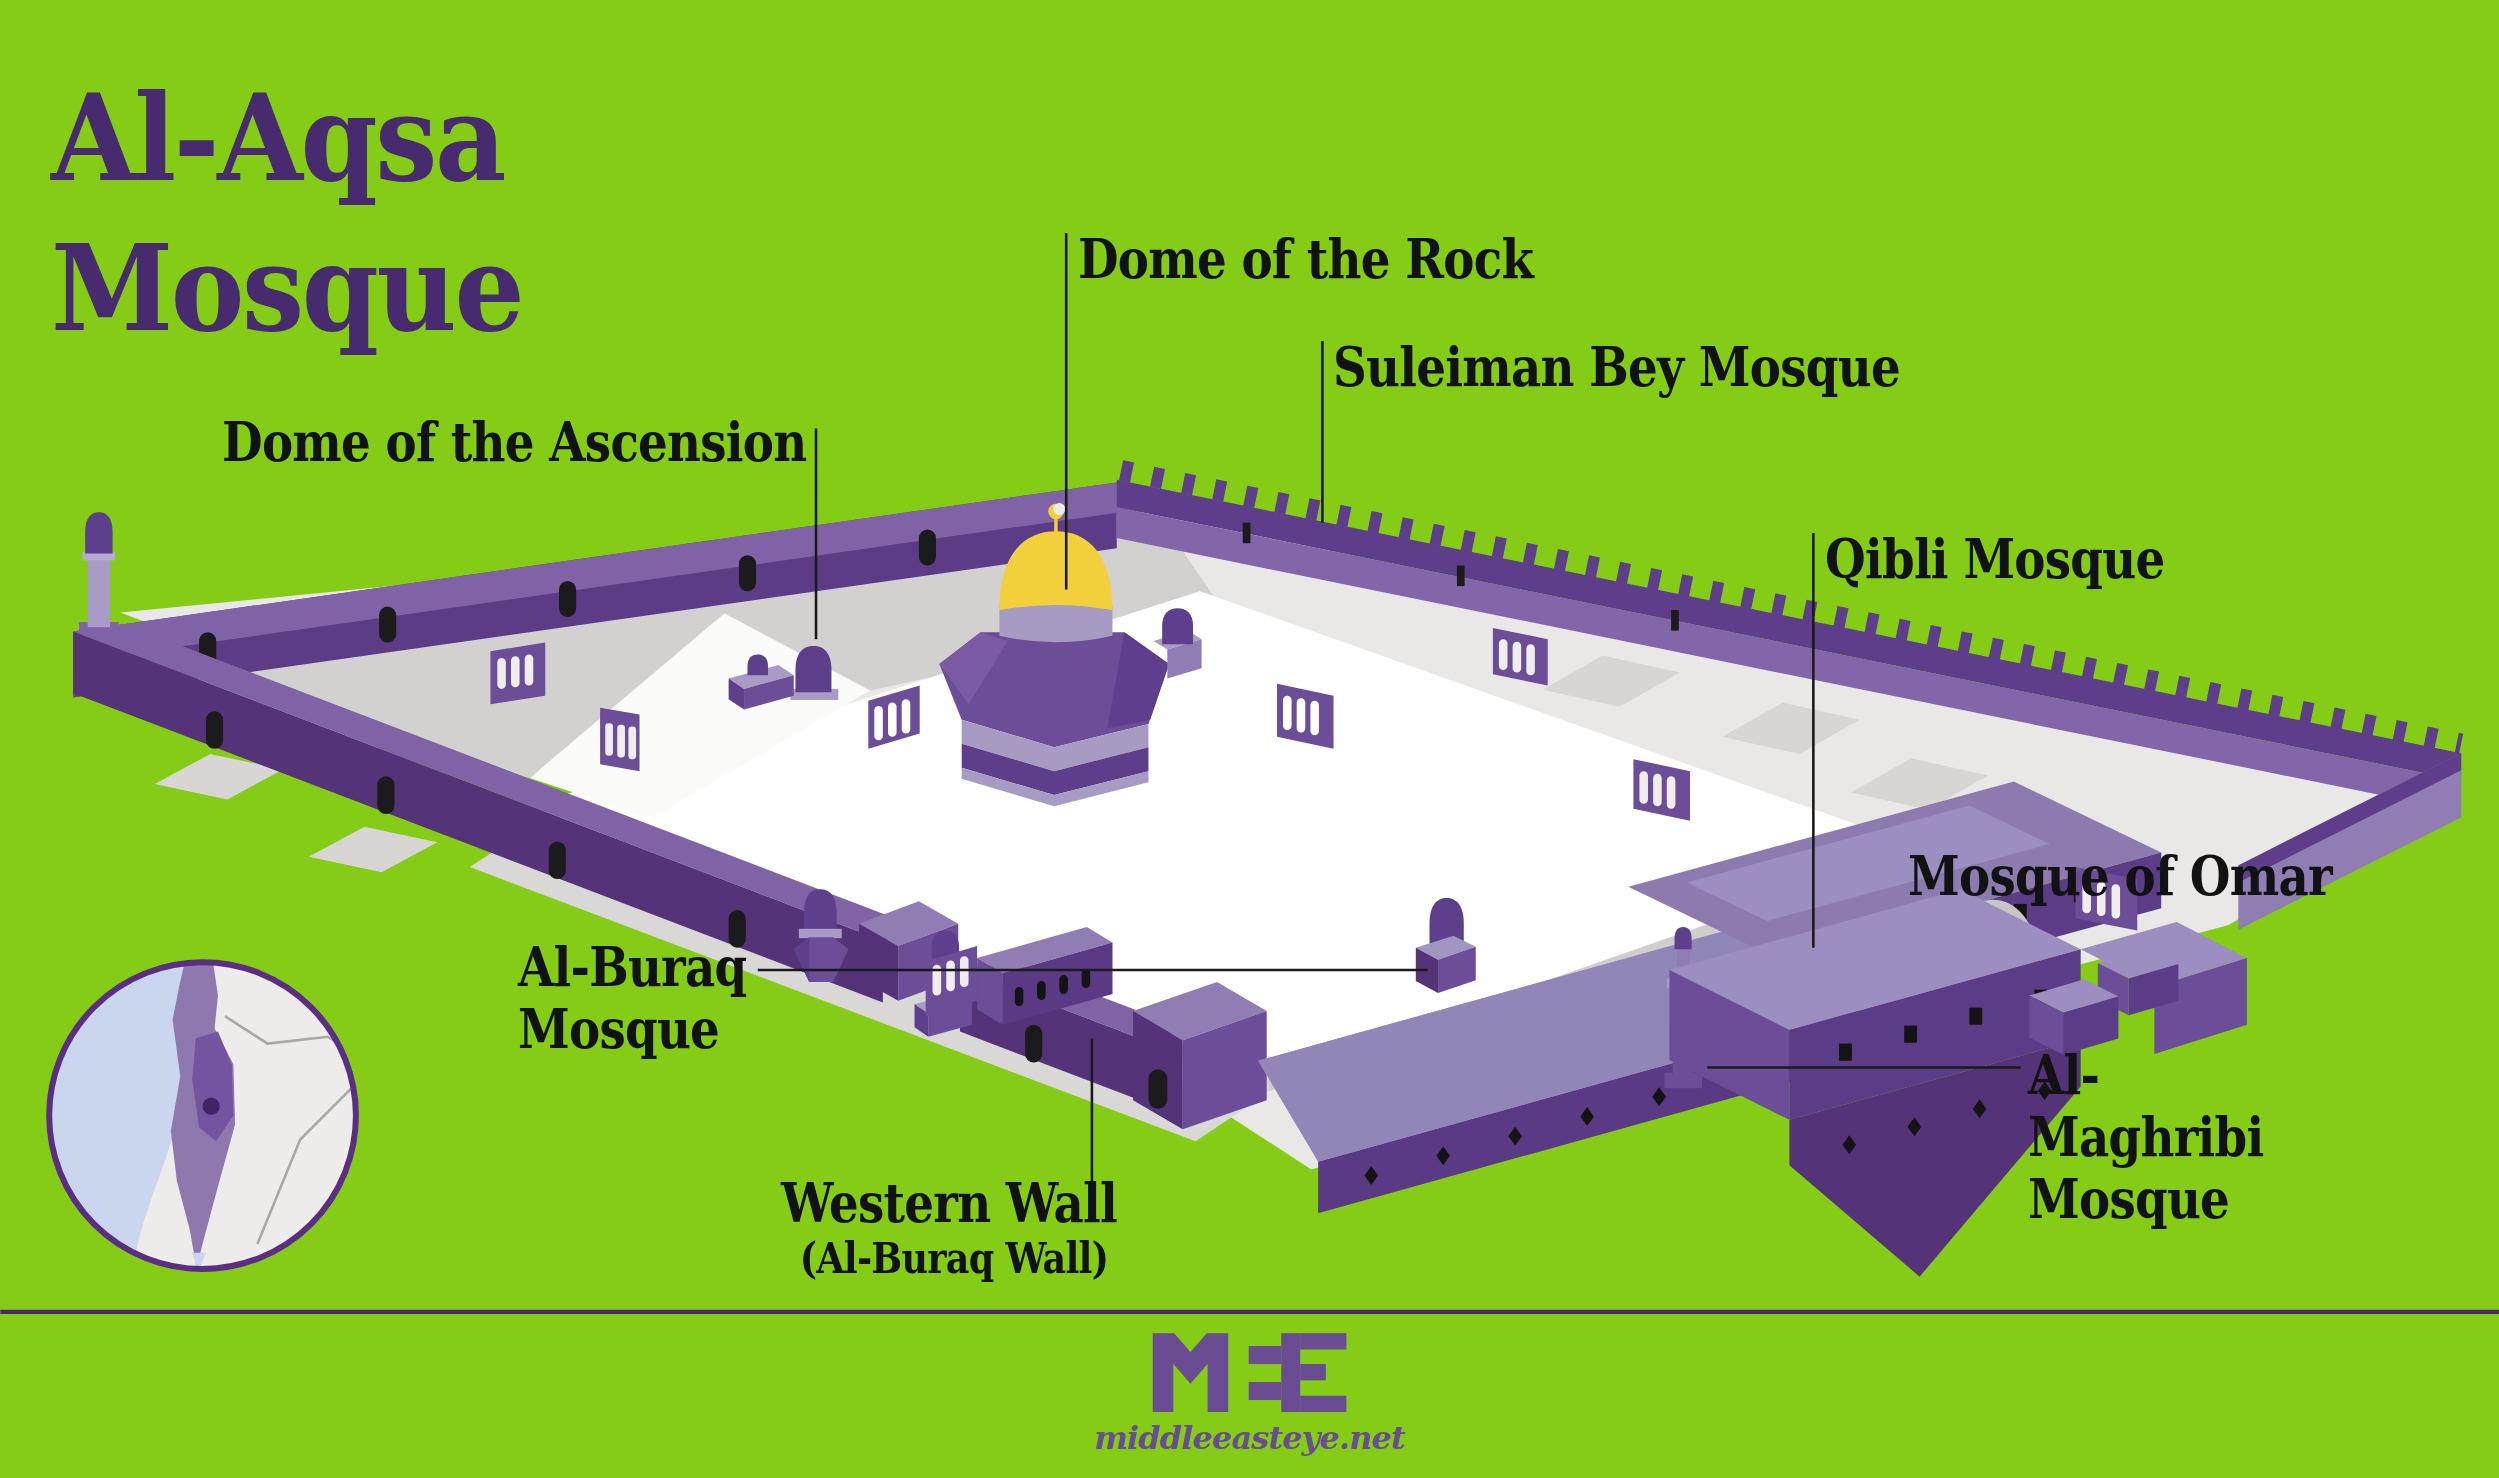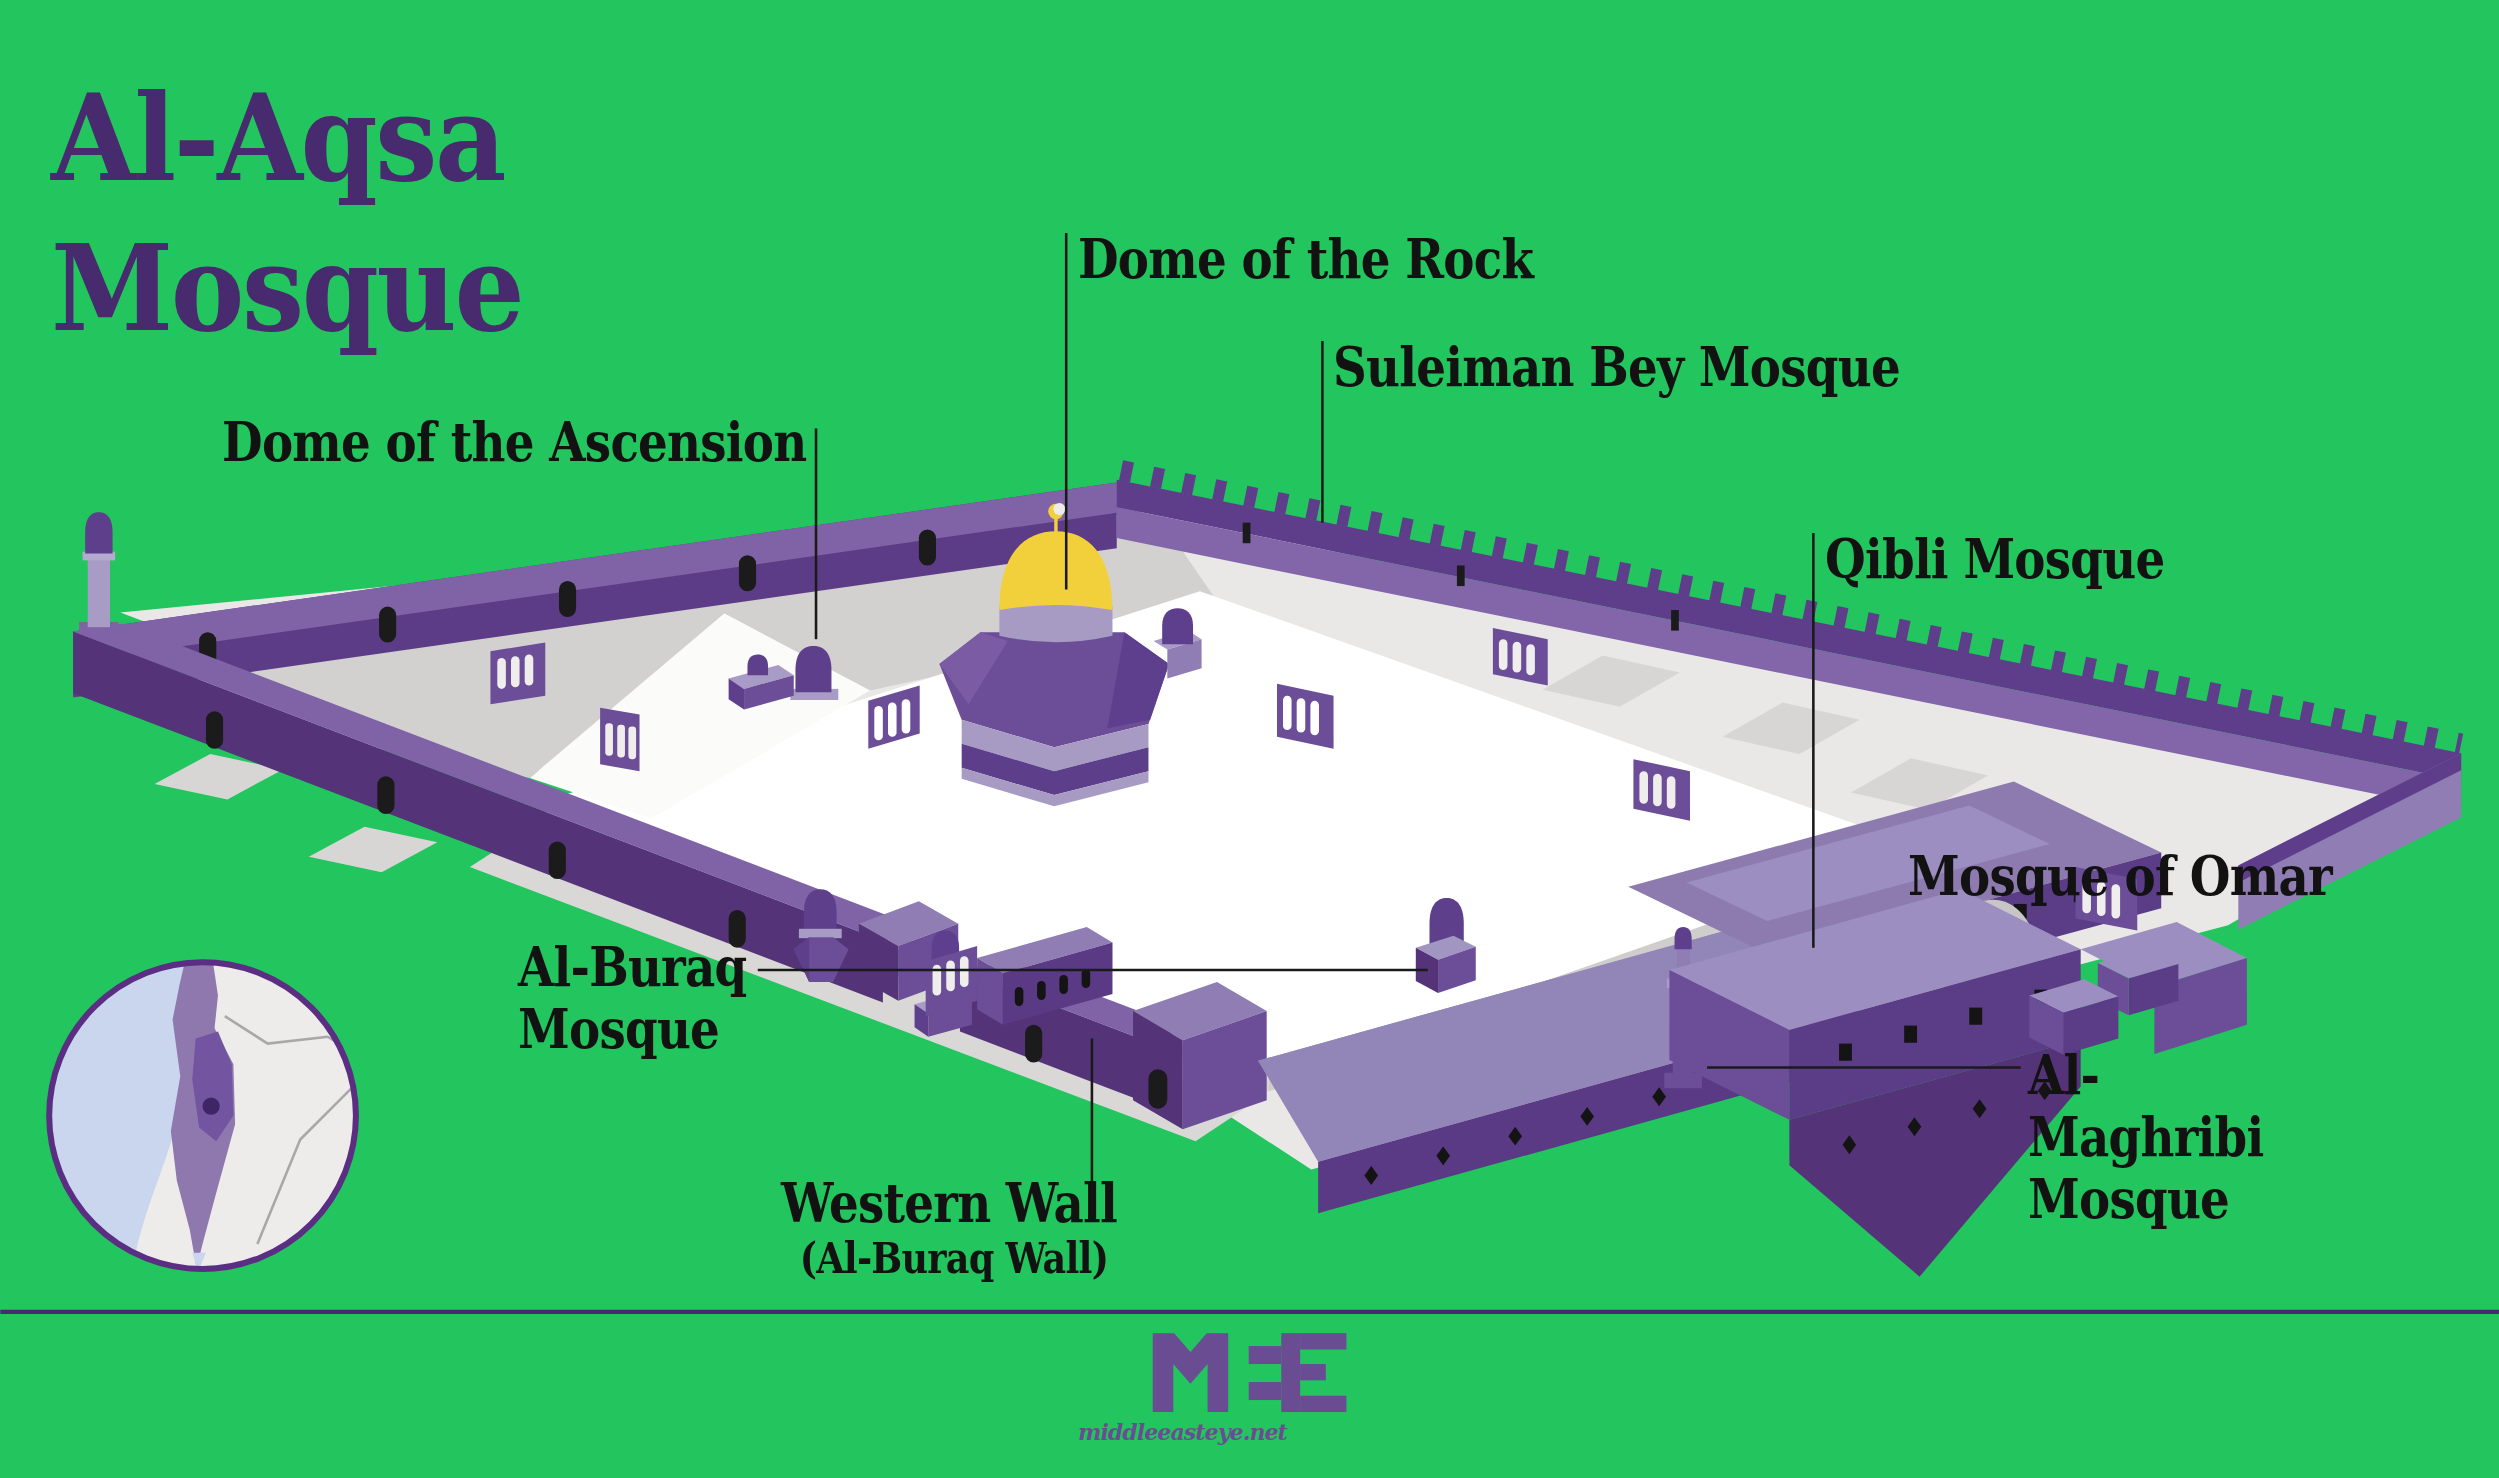--- a/index.html
+++ b/index.html
@@ -1,35 +1,35 @@
 <!DOCTYPE html>
 <html style="font-size:13.7px"><head>
 <meta charset="utf-8">
 <style>
   html,body{margin:0;padding:0;background:#edecea;}
-  .stage{position:relative;width:2500px;height:1478px;background:#22c55e;overflow:hidden;
+  .stage{position:relative;width:2500px;height:1478px;background:#84cc16;overflow:hidden;
          font-family:"DejaVu Serif",serif;}
   svg{position:absolute;left:0;top:0;}
   .title{position:absolute;left:51px;top:63px;color:#482a6e;font-weight:bold;
          font-size:120px;line-height:1.25;letter-spacing:-2.6px;
          transform:scaleX(0.92);transform-origin:left top;}
   .lbl{position:absolute;color:#121212;font-weight:bold;font-size:55px;line-height:62px;
        letter-spacing:-0.9px;transform:scaleX(0.85);transform-origin:left top;white-space:nowrap;}
   .lbl.wrap{white-space:normal;}
   .lbl-dome-rock{left:1078px;top:228px;}
   .lbl-suleiman{left:1333px;top:336px;}
   .lbl-ascension{right:1694px;top:411px;text-align:right;transform-origin:right top;}
   .lbl-qibli{left:1825px;top:528px;}
   .lbl-omar{left:1908px;top:845px;}
   .lbl-alburaq{left:518px;top:936px;width:274px;}
   .lbl-maghribi{left:2028px;top:1044px;width:343px;}
   .lbl-western{left:754px;top:1172px;width:360px;text-align:center;transform-origin:center top;}
   .lbl-western .sub{font-size:43px;line-height:48px;padding-left:22px;letter-spacing:-0.9px;}
-  .site{position:absolute;left:1078px;top:1419px;width:343px;text-align:left;
-        color:#6a4c92;font-weight:bold;font-style:italic;font-size:22px;letter-spacing:-0.9px;}
+  .site{position:absolute;left:1078px;top:1419px;width:343px;text-align:center;
+        color:#6a4c92;font-weight:bold;font-style:italic;font-size:32px;letter-spacing:-0.9px;}
 </style>
 </head>
 <body>
 
 <div class="stage">
 
 <svg width="2500" height="1478" viewBox="0 0 2917 1725">
 
   <g>
     <polygon points="140,715 1350,596 2840,940 2600,1080 2165,1195 1530,1365 1075,1068" fill="#e9e8e7"></polygon>

